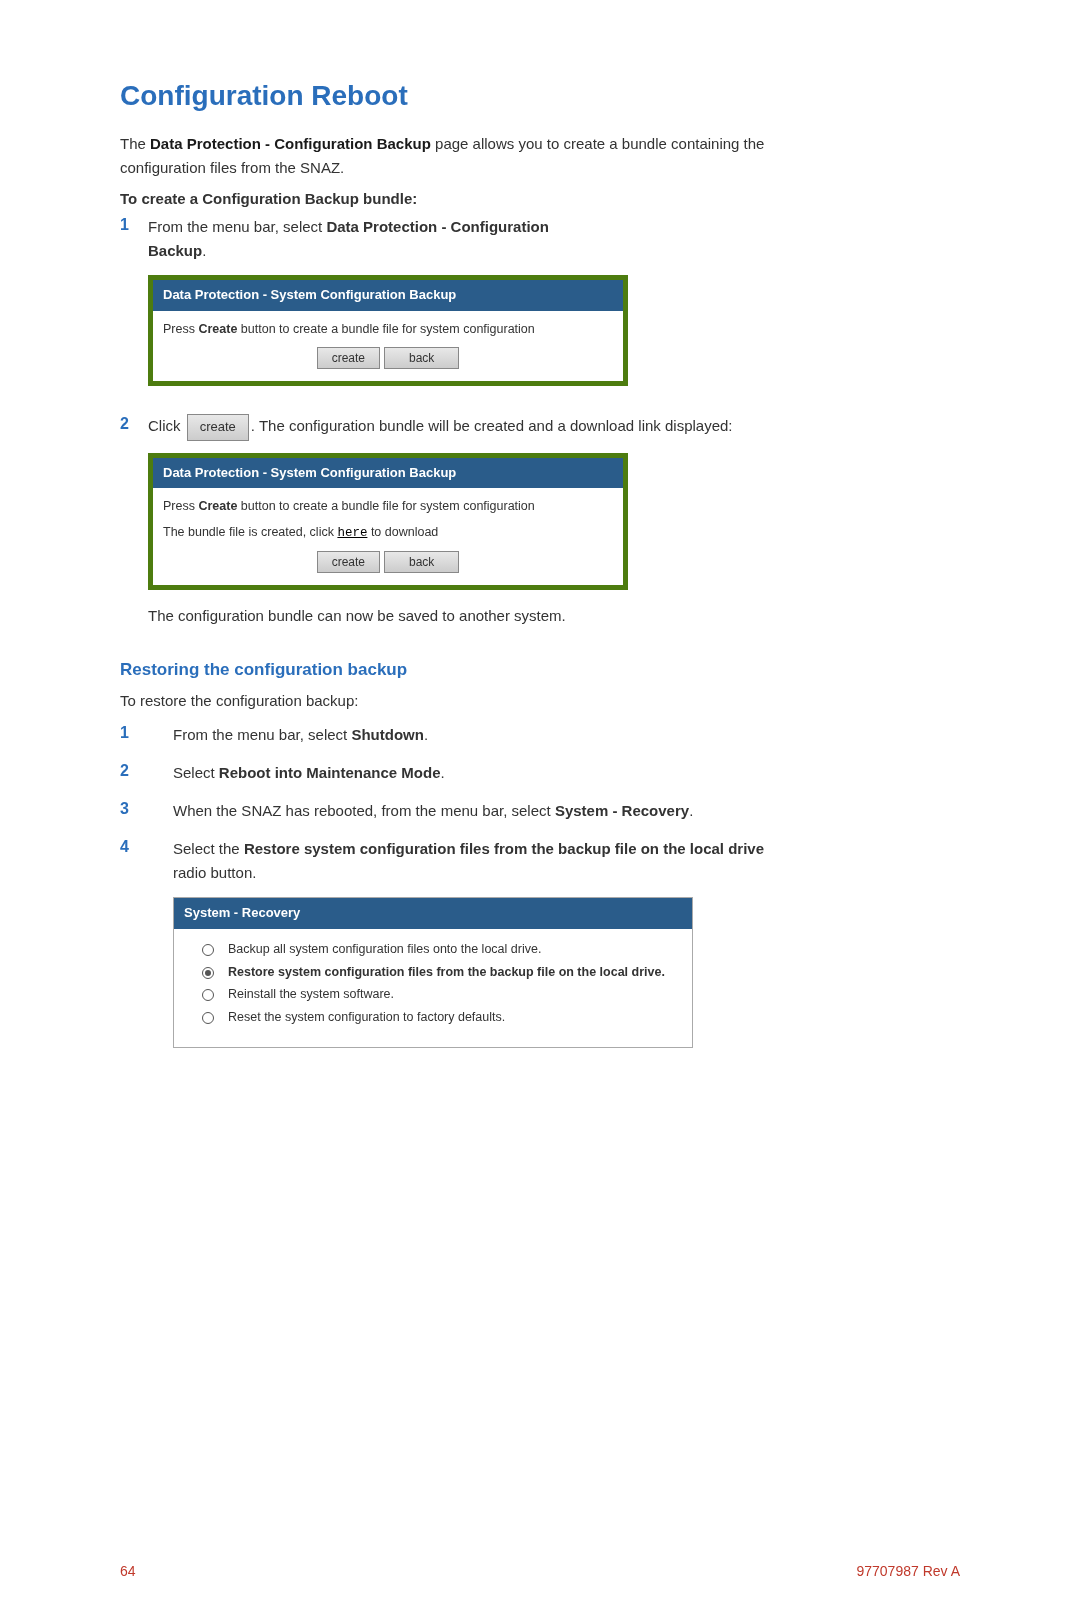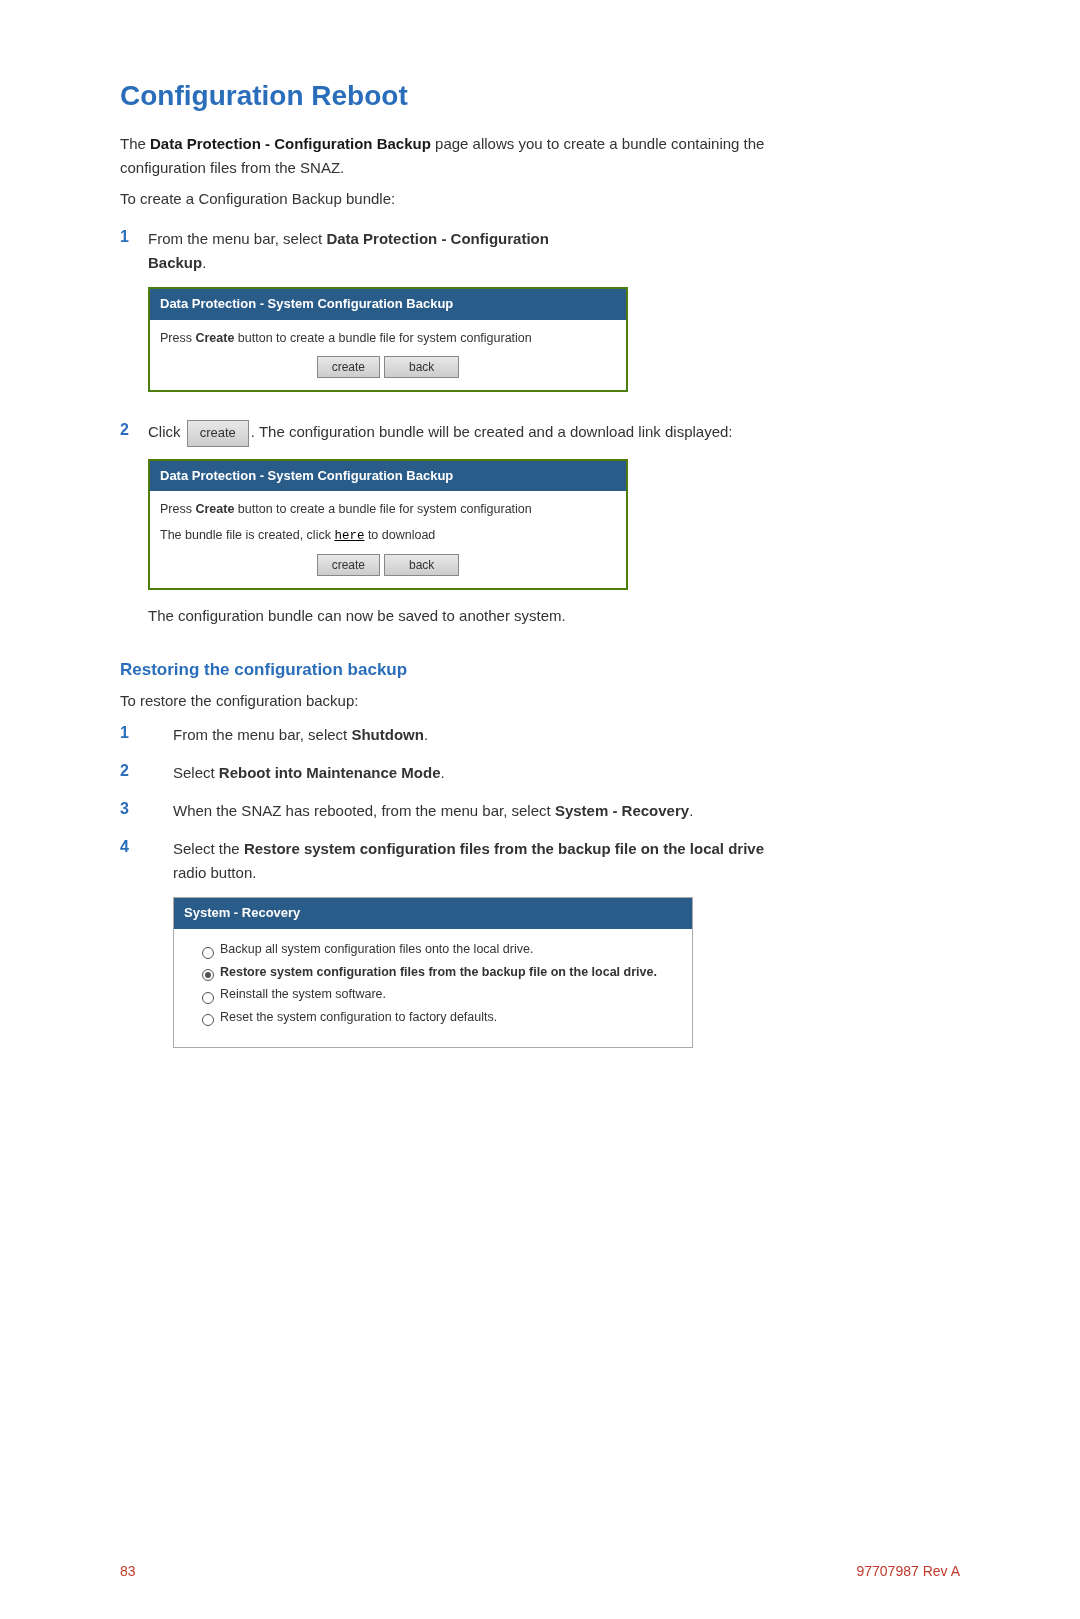--- a/index.html
+++ b/index.html
@@ -27,21 +27,22 @@
       line-height: 1.6;
       margin-bottom: 10px;
     }
     .bold-blue {
       color: #1a1a1a;
       font-weight: bold;
       margin-top: 29px;
     }
     .to-create {
       font-size: 15px;
-      margin-bottom: 20px;
+      margin-bottom: 8px;
+      font-weight: bold;
     }
     .step-list {
       list-style: none;
       padding: 0;
       margin: 0;
     }
     .step-item {
       display: flex;
       align-items: flex-start;
       margin-bottom: 20px;
@@ -55,21 +56,21 @@
     }
     .step-content {
       flex: 1;
       font-size: 15px;
       line-height: 1.6;
     }
     .step-content p {
       margin-bottom: 12px;
     }
     .ui-box {
-      border: 2px solid #4d7c0f;
+      border: 5px solid #4d7c0f;
       margin-top: 12px;
       margin-bottom: 8px;
       margin-left: 0;
       background: #fff;
       min-width: 360px;
       max-width: 480px;
     }
     .ui-box-header {
       background: #2a5c8a;
       color: #fff;
@@ -181,23 +182,23 @@
       font-weight: bold;
       padding: 5px 10px;
     }
     .system-recovery-body {
       padding: 12px 16px 16px 28px;
       font-size: 12.5px;
       color: #333;
     }
     .radio-row {
       display: flex;
-      align-items: flex-end;
+      align-items: center;
       margin-bottom: 5px;
-      gap: 6px;
+      gap: 14px;
     }
     .radio-circle {
       width: 12px;
       height: 12px;
       border-radius: 50%;
       border: 1px solid #555;
       flex-shrink: 0;
       margin-top: 1px;
       background: #fff;
       display: flex;
@@ -351,15 +352,15 @@
           </div>
         </div>
       </div>
     </li>
 
   </ol>
 
 </div>
 
 <div class="page-footer">
-  <span class="footer-page">83</span>
+  <span class="footer-page">64</span>
   <span class="footer-doc">97707987 Rev A</span>
 </div>
 
 </body></html>

